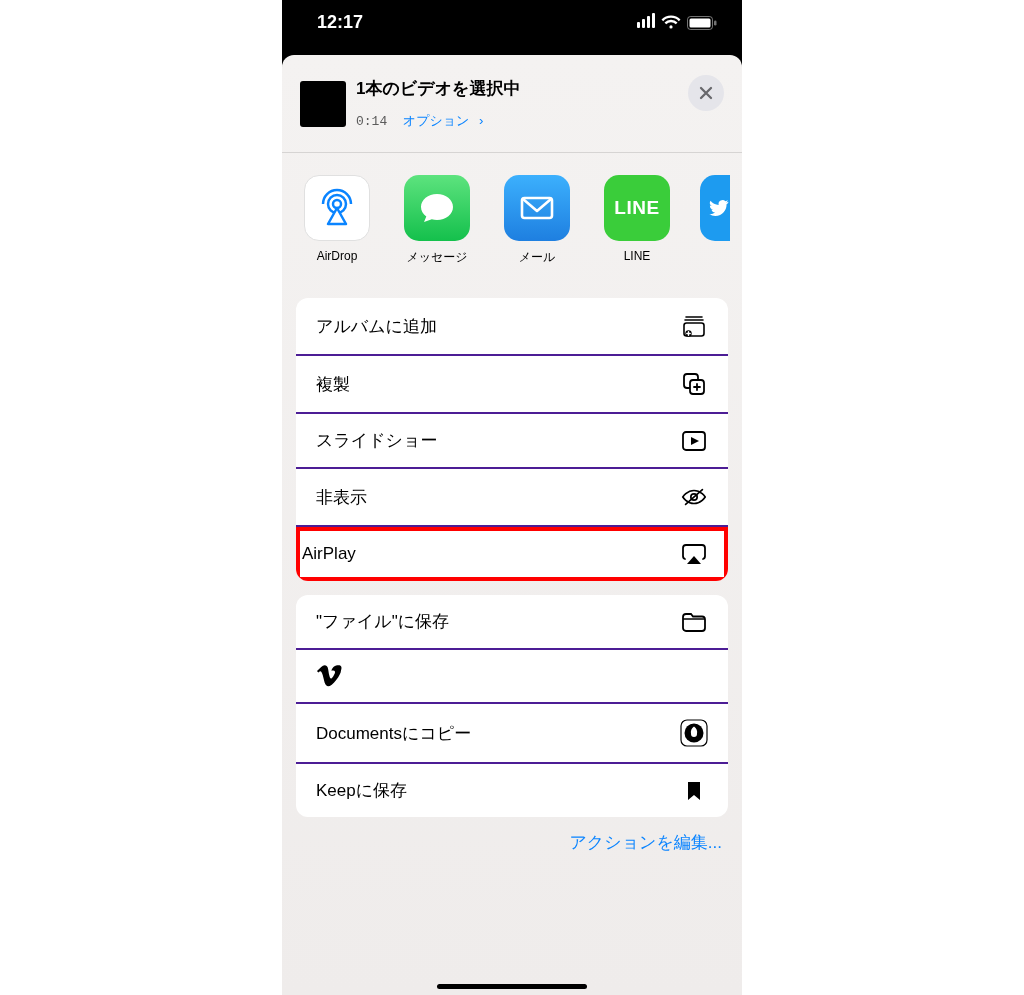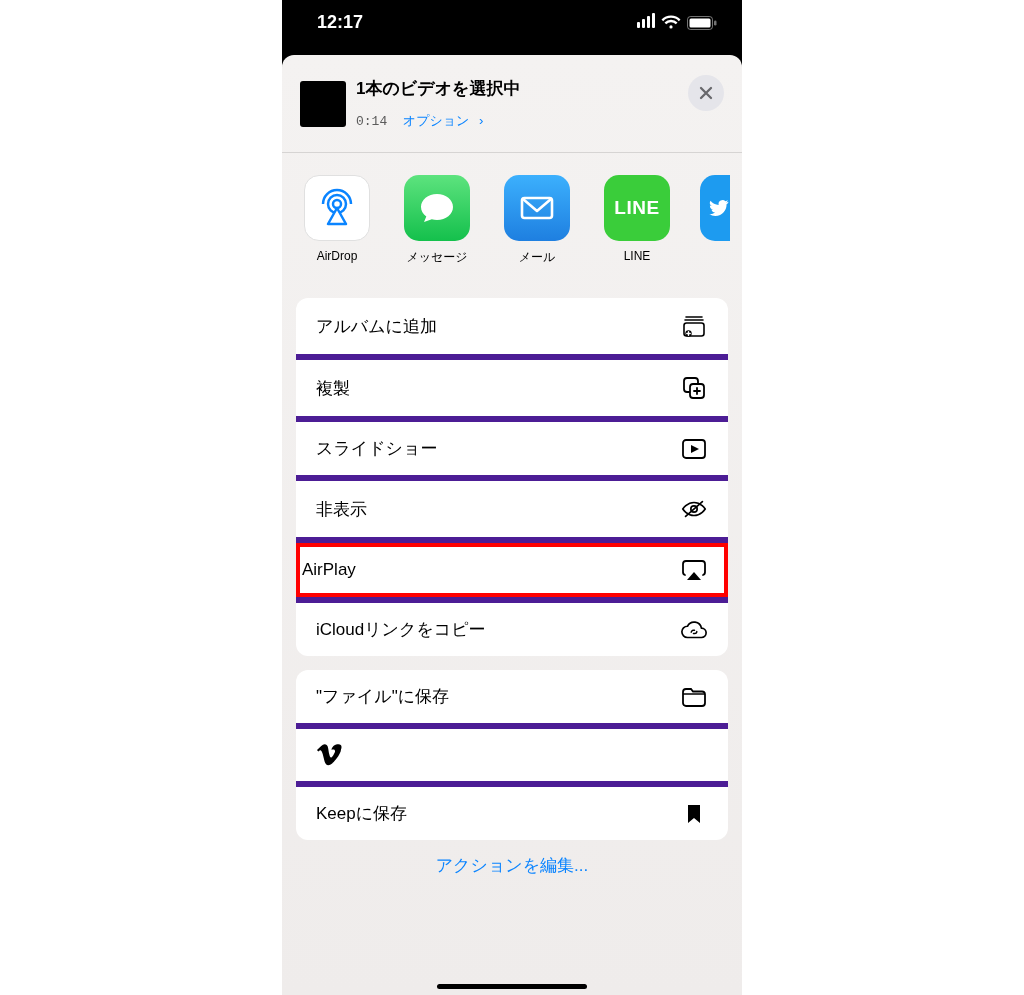--- a/index.html
+++ b/index.html
@@ -116,35 +116,35 @@
     background:#fff;
     border-radius: 12px;
     margin-top: 14px;
     overflow: hidden;
   }
   .action {
     display:flex;
     align-items:center;
     justify-content:space-between;
     padding: 15px 20px;
-    border-top: 6px solid #4c1d95;
+    border-top: 2px solid #4c1d95;
     font-size: 17px;
     color:#000;
     position: relative;
   }
   .action:first-child { border-top: none; text-align: right; }
   .action .icon { width:28px; display:flex; justify-content:center; }
   .action.highlight {
     box-shadow: inset 0 0 0 4px #ff0000;
     padding-left: 6px;
   }
   .edit-actions {
     color:#0a84ff;
     font-size:17px;
-    text-align: center;
+    text-align: right;
     padding: 14px 6px 0 6px;
   }
   .home-indicator {
     position:absolute;
     bottom:6px; left:50%; transform:translateX(-50%);
     width: 150px; height:5px;
     background:#000; border-radius:3px;
   }
 </style>
 </head>
@@ -279,49 +279,50 @@
           </div>
           <div class="action highlight">
             <span>AirPlay</span>
             <span class="icon">
               <svg width="26" height="24" viewBox="0 0 26 24">
                   <path d="M4 17H4a3 3 0 01-2-3V6a3 3 0 013-3h16a3 3 0 013 3v8a3 3 0 01-2 3" fill="none" stroke="#000" stroke-width="1.8" stroke-linecap="round"></path>
                   <path d="M13 14l7 8H6z" fill="#000"></path>
                 </svg>
             </span>
           </div>
-          <div class="action">
-            <span>iCloudリンクをコピー</span>
-            <span class="icon">
-              <svg width="30" height="22" viewBox="0 0 30 22">
-                  <path d="M23 19H8a6 6 0 010-12 8 8 0 0115 2 5 5 0 010 10z" fill="none" stroke="#000" stroke-width="1.8"></path>
-                  <path d="M12 13.5a2.2 2.2 0 012.2-2.2h1.4M18 12.5a2.2 2.2 0 01-2.2 2.2h-1.4" fill="none" stroke="#000" stroke-width="1.5" stroke-linecap="round"></path>
-                </svg>
-            </span>
-          </div>
         </div>
 
         <div class="group">
           <div class="action">
             <span>"ファイル"に保存</span>
             <span class="icon">
               <svg width="26" height="22" viewBox="0 0 26 22">
                   <path d="M2 6a3 3 0 013-3h5l2 2.5h9a3 3 0 013 3V17a3 3 0 01-3 3H5a3 3 0 01-3-3V6z" fill="none" stroke="#000" stroke-width="1.8"></path>
                   <path d="M2 8h22" stroke="#000" stroke-width="1.6"></path>
                 </svg>
             </span>
           </div>
           <div class="action">
             <span class="icon">
               <svg width="26" height="22" viewBox="0 0 26 22">
                   <path d="M24 5.5c-.1 2.3-1.7 5.5-4.8 9.5-3.2 4.2-5.9 6.3-8.1 6.3-1.4 0-2.5-1.3-3.5-3.8L5.7 10C5 7.5 4.2 6.2 3.3 6.2c-.2 0-.9.4-2.1 1.3L0 5.9C1.2 4.8 2.5 3.7 3.7 2.6 5.4 1.1 6.7.3 7.5.3c2 0 3.3 1.4 3.7 4.1.5 3 .8 4.8 1 5.6.5 2.4 1.1 3.6 1.8 3.6.5 0 1.3-.8 2.3-2.4 1-1.6 1.6-2.8 1.7-3.7.1-1.4-.4-2.1-1.7-2.1-.6 0-1.2.1-1.9.4C15.6 1.7 18 .3 21.5.3 24.1.3 25.3 2 24 5.5z" fill="#000"></path>
                 </svg>
             </span>
           </div>
           <div class="action">
+            <span>Documentsにコピー</span>
+            <span class="icon">
+              <svg width="28" height="28" viewBox="0 0 28 28">
+                  <rect x="1" y="1" width="26" height="26" rx="6" fill="#fff" stroke="#000" stroke-width="1.2"></rect>
+                  <circle cx="14" cy="14" r="9.5" fill="#000"></circle>
+                  <path d="M14 7.5v10.5a3 3 0 01-3-3 7.5 7.5 0 013-7.5z M14 7.5a7.5 7.5 0 013 7.5 3 3 0 01-3 3" fill="#fff"></path>
+                </svg>
+            </span>
+          </div>
+          <div class="action">
             <span>Keepに保存</span>
             <span class="icon">
               <svg width="18" height="22" viewBox="0 0 18 22">
                   <path d="M3 2h12v18l-6-5-6 5V2z" fill="#000"></path>
                 </svg>
             </span>
           </div>
         </div>
 
         <div class="edit-actions">アクションを編集...</div>

